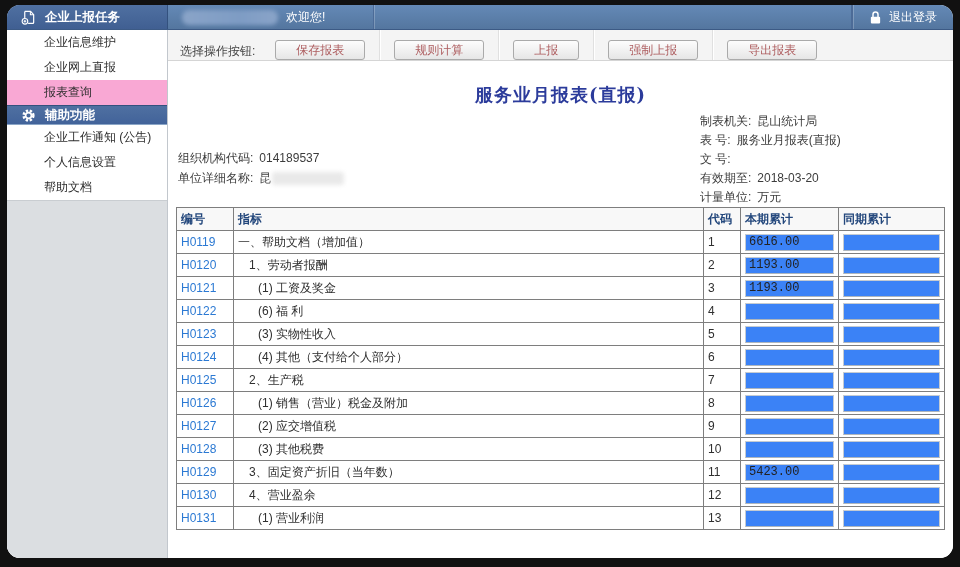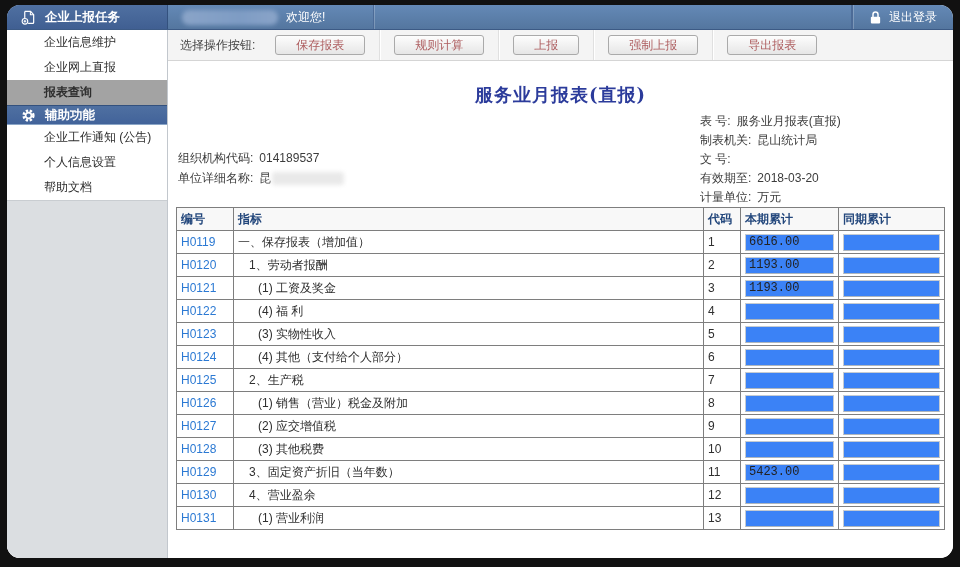--- a/index.html
+++ b/index.html
@@ -66,21 +66,21 @@
     background: #fff;
     border-right: 1px solid #c2c7cd;
   }
   .menu-item {
     height: 25px; line-height: 25px;
     padding-left: 37px;
     font-size: 12px; color: #2d2d2d;
     cursor: pointer; white-space: nowrap;
   }
   .menu-item.active {
-    background: #a3a3a3; font-weight: bold;
+    background: #f9a8d4; font-weight: normal;
   }
   .section-header {
     height: 20px; display: flex; align-items: center;
     padding-left: 14px;
     background: linear-gradient(#4f70a1, #42639a);
     border-top: 1px solid #33517e;
     border-bottom: 1px solid #8ba6c7;
     color: #fff; font-weight: bold; font-size: 12.5px;
     cursor: pointer;
   }
@@ -88,21 +88,21 @@
   .sidebar-filler {
     flex: 1;
     background: #dbdee1;
     border-top: 1px solid #c9cdd1;
   }
 
   
   .main { flex: 1; display: flex; flex-direction: column; min-width: 0; }
   .toolbar {
     height: 31px; flex: 0 0 31px;
-    display: flex; align-items: center;
+    display: flex; align-items: flex-end;
     background: #f4f4f4;
     border-bottom: 1px solid #d5d5d5;
     padding-left: 12px;
     font-size: 12px; color: #444;
   }
   .toolbar-label { margin-right: 14px; }
   .tbtn {
     min-width: 58px; height: 20px;
     margin: 0 6px;
     padding: 0 20px;
@@ -270,22 +270,22 @@
         <div class="tool-sep"></div>
         <button class="tbtn">导出报表</button>
       </div>
 
       <div class="content">
 
         <div class="header-zone">
           <div class="report-title">服务业月报表(直报)</div>
 
           <div class="meta-right">
+            <div><span class="lbl">制表机关:</span><span>昆山统计局</span></div>
             <div><span class="lbl">表 号:</span><span>服务业月报表(直报)</span></div>
-            <div><span class="lbl">制表机关:</span><span>昆山统计局</span></div>
             <div><span class="lbl">文 号:</span><span></span></div>
             <div><span class="lbl">有效期至:</span><span>2018-03-20</span></div>
             <div><span class="lbl">计量单位:</span><span>万元</span></div>
           </div>
 
           <div class="meta-left">
             <div class="row">
               <span class="lbl">组织机构代码:</span>
               <span>014189537</span>
             </div>
@@ -310,21 +310,21 @@
               <th>编号</th>
               <th>指标</th>
               <th>代码</th>
               <th>本期累计</th>
               <th>同期累计</th>
             </tr>
           </thead>
           <tbody>
               <tr>
     <td><a class="idlink" href="#">H0119</a></td>
-    <td><span class="indicator-text ind0">一、保存报表（增加值）</span></td>
+    <td><span class="indicator-text ind0">一、帮助文档（增加值）</span></td>
     <td class="code-cell">1</td>
     <td class="val">
                   <input class="cellinput" value="6616.00" style="">
                 </td>
     <td class="val">
                   <input class="cellinput" value="" style="">
                 </td>
   </tr>
               <tr>
     <td><a class="idlink" href="#">H0120</a></td>
@@ -343,21 +343,21 @@
     <td class="code-cell">3</td>
     <td class="val">
                   <input class="cellinput" value="1193.00" style="">
                 </td>
     <td class="val">
                   <input class="cellinput" value="" style="">
                 </td>
   </tr>
               <tr>
     <td><a class="idlink" href="#">H0122</a></td>
-    <td><span class="indicator-text ind2">(4) 福 利</span></td>
+    <td><span class="indicator-text ind2">(6) 福 利</span></td>
     <td class="code-cell">4</td>
     <td class="val">
                   <input class="cellinput" value="" style="">
                 </td>
     <td class="val">
                   <input class="cellinput" value="" style="">
                 </td>
   </tr>
               <tr>
     <td><a class="idlink" href="#">H0123</a></td>

